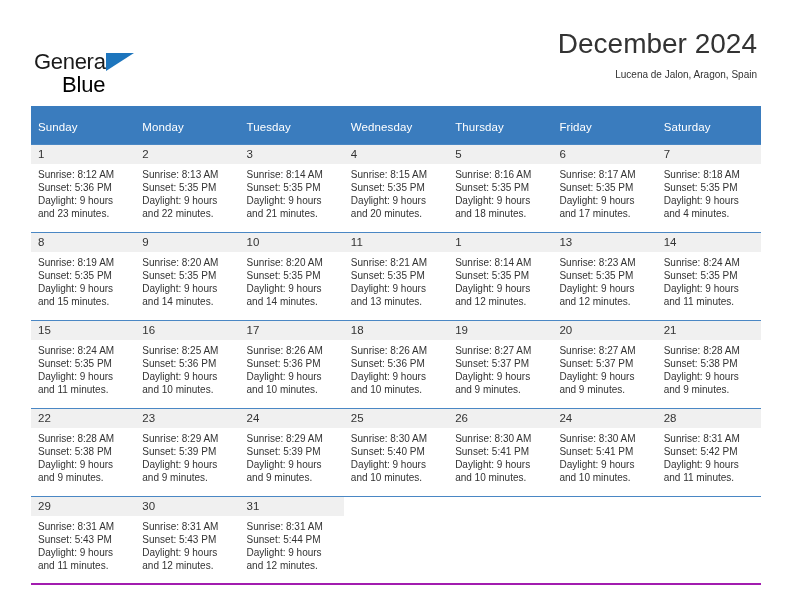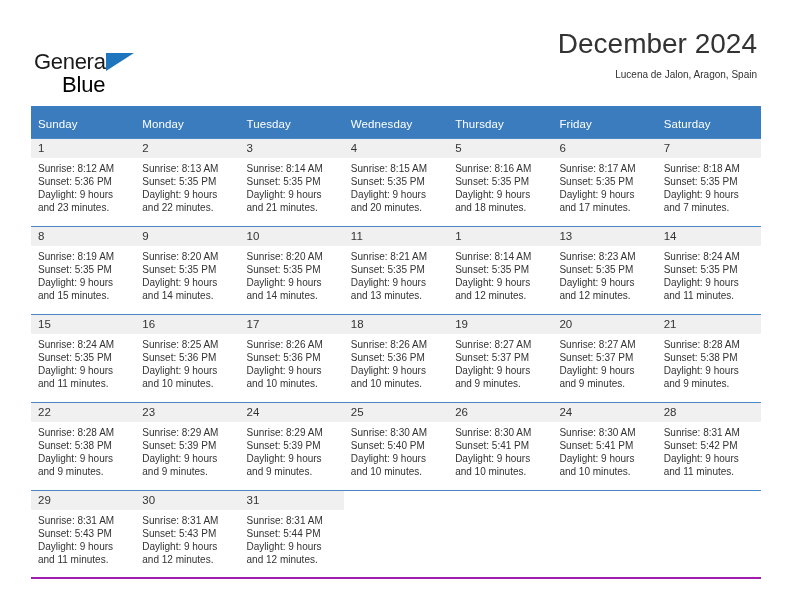--- a/index.html
+++ b/index.html
@@ -85,21 +85,21 @@
     border-collapse: collapse;
     table-layout: fixed;
   }
   .cal th {
     background: #3a7cbe;
     color: #ffffff;
     font-size: 11.5px;
     font-weight: normal;
     text-align: left;
     padding: 4px 0 0 7px;
-    height: 32px;
+    height: 38px;
     letter-spacing: 0.1px;
   }
   .cal td {
     width: 104.28px;
     vertical-align: top;
     padding: 0;
     border-top: 1px solid #4a87c4;
     height: 88px;
   }
   .cal tr.week td { background: #ffffff; }
@@ -209,21 +209,21 @@
               <div>Daylight: 9 hours</div>
               <div>and 17 minutes.</div>
             </div>
           </td>
           <td>
             <div class="daynum">7</div>
             <div class="info">
               <div>Sunrise: 8:18 AM</div>
               <div>Sunset: 5:35 PM</div>
               <div>Daylight: 9 hours</div>
-              <div>and 7 minutes.</div>
+              <div>and 4 minutes.</div>
             </div>
           </td>
         </tr>
         <tr class="week">
           <td>
             <div class="daynum">8</div>
             <div class="info">
               <div>Sunrise: 8:19 AM</div>
               <div>Sunset: 5:35 PM</div>
               <div>Daylight: 9 hours</div>

